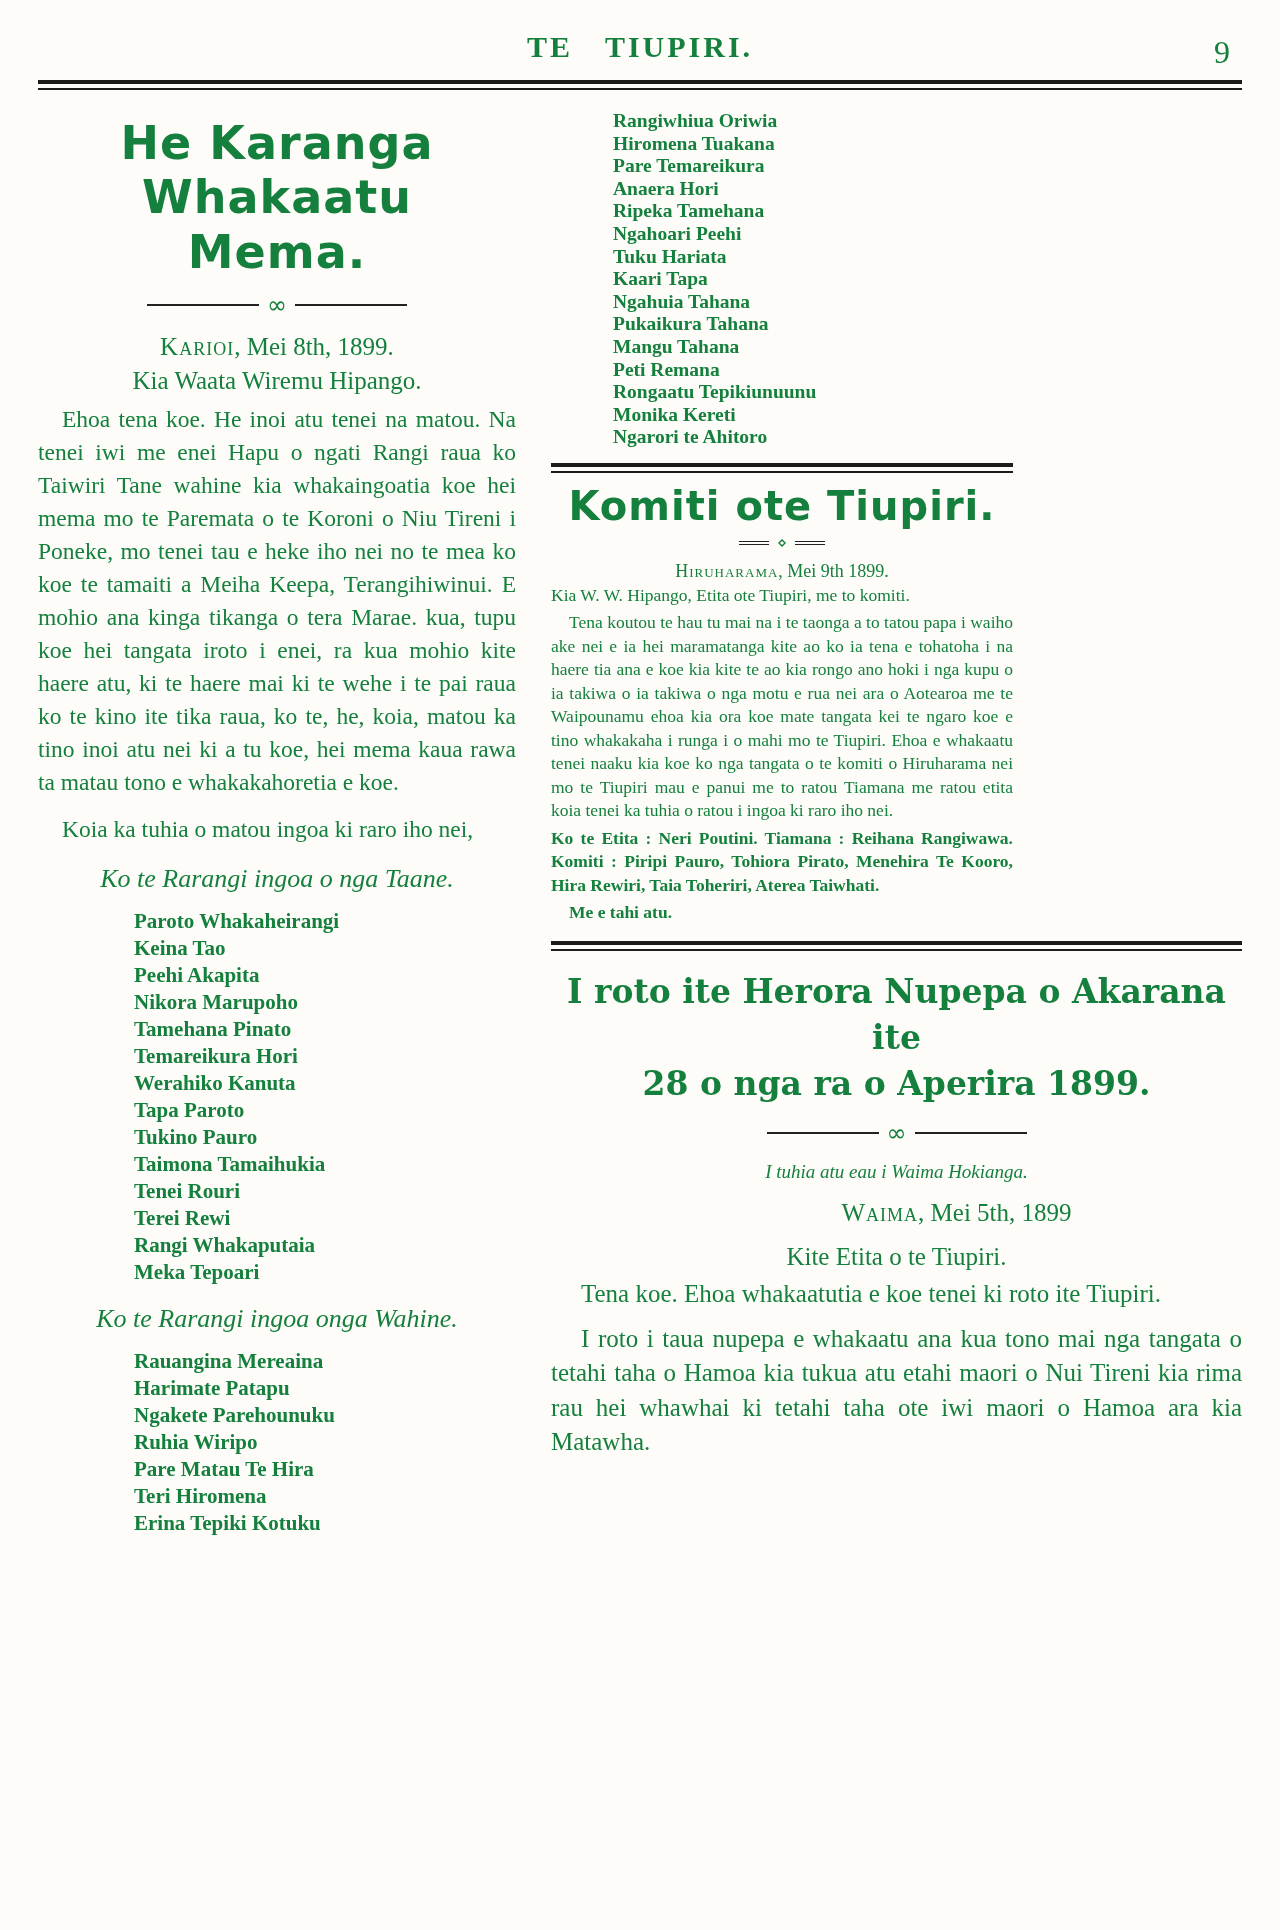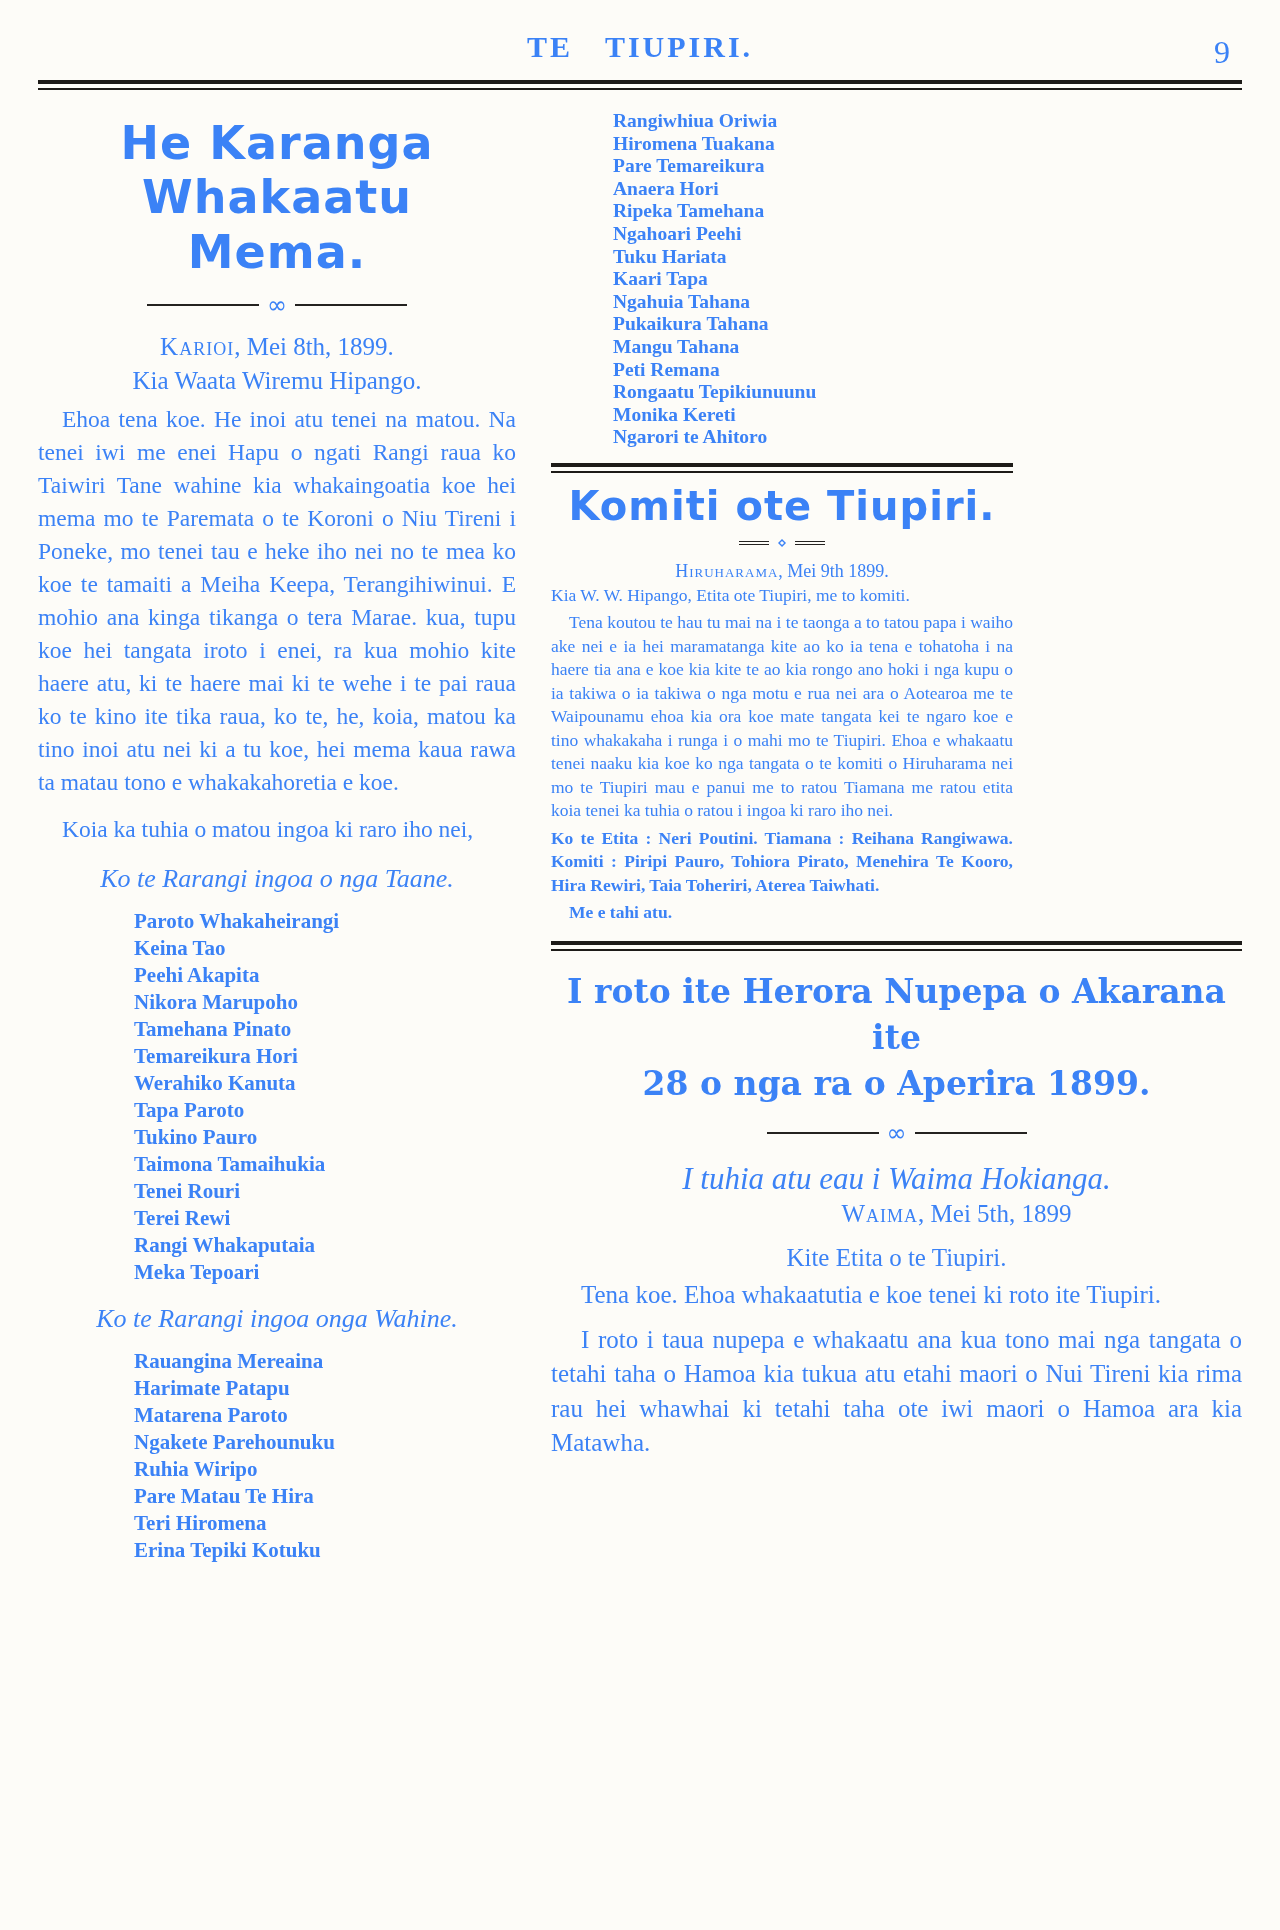--- a/index.html
+++ b/index.html
@@ -1,21 +1,21 @@
 <!DOCTYPE html>
 <html><head>
 <meta charset="utf-8">
 <style>
   html,body { margin:0; padding:0; background:#d8d6d0; }
   .page {
     position:relative;
     width:1280px; height:1930px;
     margin:0 auto;
     background:#fdfcf8;
-    color:#3b82f6;
+    color:#15803d;
     font-family:"Liberation Serif", serif;
     box-sizing:border-box;
     padding:30px 38px 0 38px;
     overflow:hidden;
   }
   
   .masthead { position:relative; text-align:center; height:44px; }
   .masthead-title {
     font-size:30px; font-weight:700; letter-spacing:3px; word-spacing:22px;
   }
@@ -89,21 +89,21 @@
   .rule-full { margin-top:16px; }
   .herora-title {
     margin:18px 0 8px 0;
     text-align:center;
     font-family:"DejaVu Serif", serif;
     font-weight:700;
     font-size:33px;
     line-height:1.4;
   }
   .herora-title span { display:block; }
-  .italic-center { margin:10px 0 3px 0; text-align:center; font-style:italic; font-size:31px; }
+  .italic-center { margin:10px 0 16px 0; text-align:center; font-style:italic; font-size:19px; }
   .dateline2 { margin:0 0 16px 120px; text-align:center; font-size:25px; }
   .center-line { margin:0 0 6px 0; text-align:center; font-size:25px; }
   .body-par.lg { font-size:25px; line-height:34.5px; text-indent:30px; margin-bottom:10px; }
 </style>
 </head>
 <body>
 
 <div class="page">
 
   <header class="masthead">
@@ -149,21 +149,20 @@
           <div class="name-line">Tenei Rouri</div>
           <div class="name-line">Terei Rewi</div>
           <div class="name-line">Rangi Whakaputaia</div>
           <div class="name-line">Meka Tepoari</div>
         </div>
 
       <h3 class="italic-heading">Ko te Rarangi ingoa onga Wahine.</h3>
       <div class="name-list">
           <div class="name-line">Rauangina Mereaina</div>
           <div class="name-line">Harimate Patapu</div>
-          <div class="name-line">Matarena Paroto</div>
           <div class="name-line">Ngakete Parehounuku</div>
           <div class="name-line">Ruhia Wiripo</div>
           <div class="name-line">Pare Matau Te Hira</div>
           <div class="name-line">Teri Hiromena</div>
           <div class="name-line">Erina Tepiki Kotuku</div>
         </div>
 
     </section>
 
     <section class="col-right">

